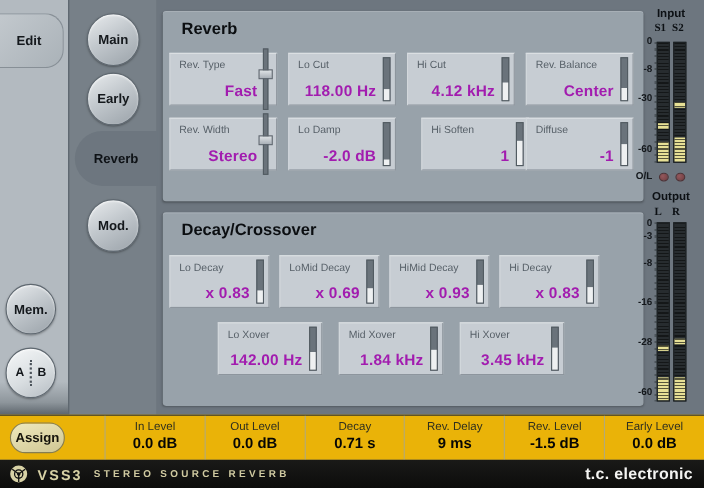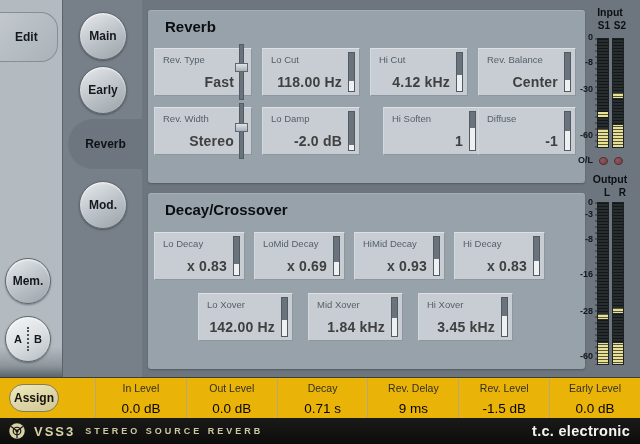--- a/index.html
+++ b/index.html
@@ -31,33 +31,33 @@
   .ab-sep { display:inline-block; height:24px; border-left:2px dotted #4c545b; margin:0 5px; }
 
   
   .panel { position:absolute; left:148px; width:437px; background:#98a2aa;
     border-radius:3px; box-shadow:0 1px 0 rgba(255,255,255,.15) inset, 0 1px 2px rgba(0,0,0,.25); }
   .panel-title { position:absolute; left:17px; top:8px; font-size:15px; font-weight:bold; color:#0b0e11; }
   .field { position:absolute; height:48px; background:#c7cdd3;
     border:1px solid #8d959d; border-top-color:#dde1e4; border-left-color:#d3d8dc;
     cursor:pointer; }
   .f-label { position:absolute; left:8px; top:5px; font-size:9.5px; color:#565f67; }
-  .f-value { position:absolute; right:17px; bottom:5px; font-size:14px; font-weight:bold; color:#404040; letter-spacing:.2px; }
+  .f-value { position:absolute; right:17px; bottom:5px; font-size:14px; font-weight:bold; color:#a21caf; letter-spacing:.2px; }
   .fslider { position:absolute; right:4px; top:3px; bottom:3px; width:7px;
     background:#6a737b; border:1px solid #525b62; }
   .ffill { position:absolute; left:0; right:0; bottom:0; background:#eef0f1; }
   .hslider { position:absolute; right:7px; top:-5px; bottom:-5px; width:5px;
     background:#6a737b; border:1px solid #525b62; }
   .hknob { position:absolute; left:-5px; width:13px; height:9px;
     background:linear-gradient(#dfe3e6,#a9b0b7); border:1px solid #5f676f; }
 
   
   .meterzone { position:absolute; left:570px; top:0; width:70px; height:377px; }
   .m-title { position:absolute; font-size:10.5px; font-weight:bold; color:#0c1014; text-align:center; }
-  .m-ch { position:absolute; width:15px; font-size:10px; font-weight:bold; color:#0c1014; text-align:right; }
+  .m-ch { position:absolute; width:15px; font-size:10px; font-weight:bold; color:#0c1014; text-align:left;font-family:Liberation Serif, serif; }
   .m-scale { position:absolute; left:0; width:23px; text-align:right; font-size:9px; font-weight:bold; color:#14181c; }
   .tickline { position:absolute; left:25px; width:2px;
     background:repeating-linear-gradient(to bottom,#4d555b 0 2px, transparent 2px 6px); }
   .meter { position:absolute; width:12px; background:#272c2f; border:1px solid #1c2124; overflow:hidden; }
   .m-seg { position:absolute; left:0; right:0; background:#e7e095; }
   .m-peak { height:5px; }
   .m-fill { bottom:0; }
   .m-lines { position:absolute; inset:0;
     background:repeating-linear-gradient(to bottom, rgba(10,12,12,.65) 0 1px, transparent 1px 3px); }
   .led { position:absolute; width:9px; height:8px; border-radius:50%;
@@ -66,21 +66,21 @@
   
   .param-bar { position:absolute; left:0; top:377px; width:640px; height:41px;
     background:#eab308; border-top:1px solid #3f3d2c; }
   .assign { position:absolute; left:9px; top:6px; width:50px; height:28px; border-radius:14px;
     background:linear-gradient(160deg,#efe9bd,#cfc693); border:1.5px solid #857d52;
     display:flex; align-items:center; justify-content:center;
     font-size:12px; font-weight:bold; color:#14120a; cursor:pointer; }
   .pfields { position:absolute; left:95px; top:0; bottom:0; width:545px; display:flex; }
   .pcell { flex:1; border-left:1px solid #b2aa78; text-align:center; padding-top:4px; }
   .p-label { font-size:10.5px; font-weight:normal; color:#30301f; }
-  .p-value { font-size:13.5px; font-weight:normal; color:#070705; margin-top:7px; }
+  .p-value { font-size:13.5px; font-weight:bold; color:#070705; margin-top:1px; }
 
   
   .footer { position:absolute; left:0; top:418px; width:640px; height:26px;
     background:linear-gradient(#1a1a18,#0c0c0b); display:flex; align-items:center; }
   .logo { margin-left:8px; width:18px; height:18px; flex:none; }
   .prod { margin-left:8px; font-size:13px; font-weight:bold; letter-spacing:2px; color:#d8d2a6; }
   .tagline { margin-left:10px; font-size:9px; font-weight:bold; letter-spacing:3px; color:#cfc9a0; }
   .brand { margin-left:auto; margin-right:10px; font-size:14.5px; font-weight:bold; color:#f4f4f2; letter-spacing:.3px; }
 </style>
 </head>

